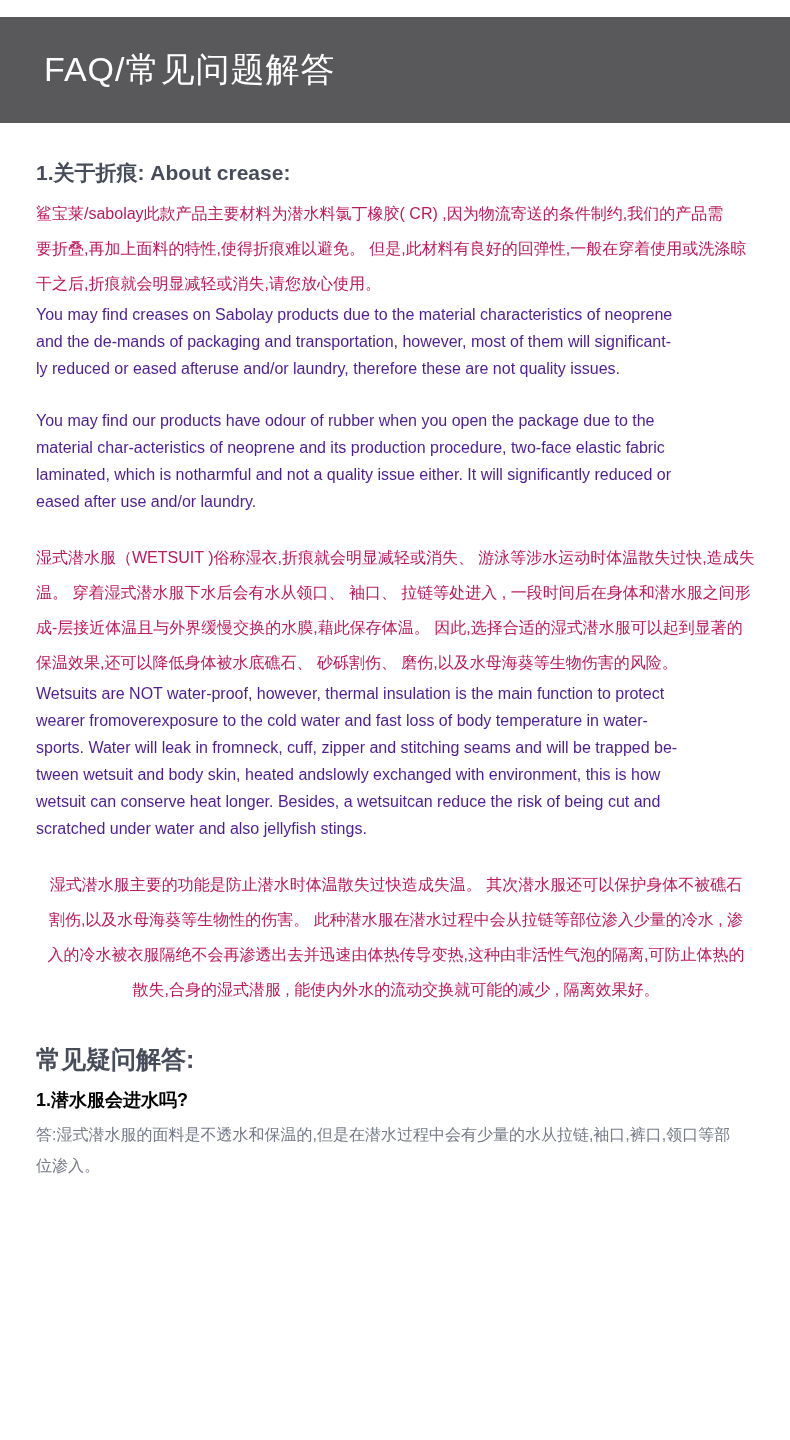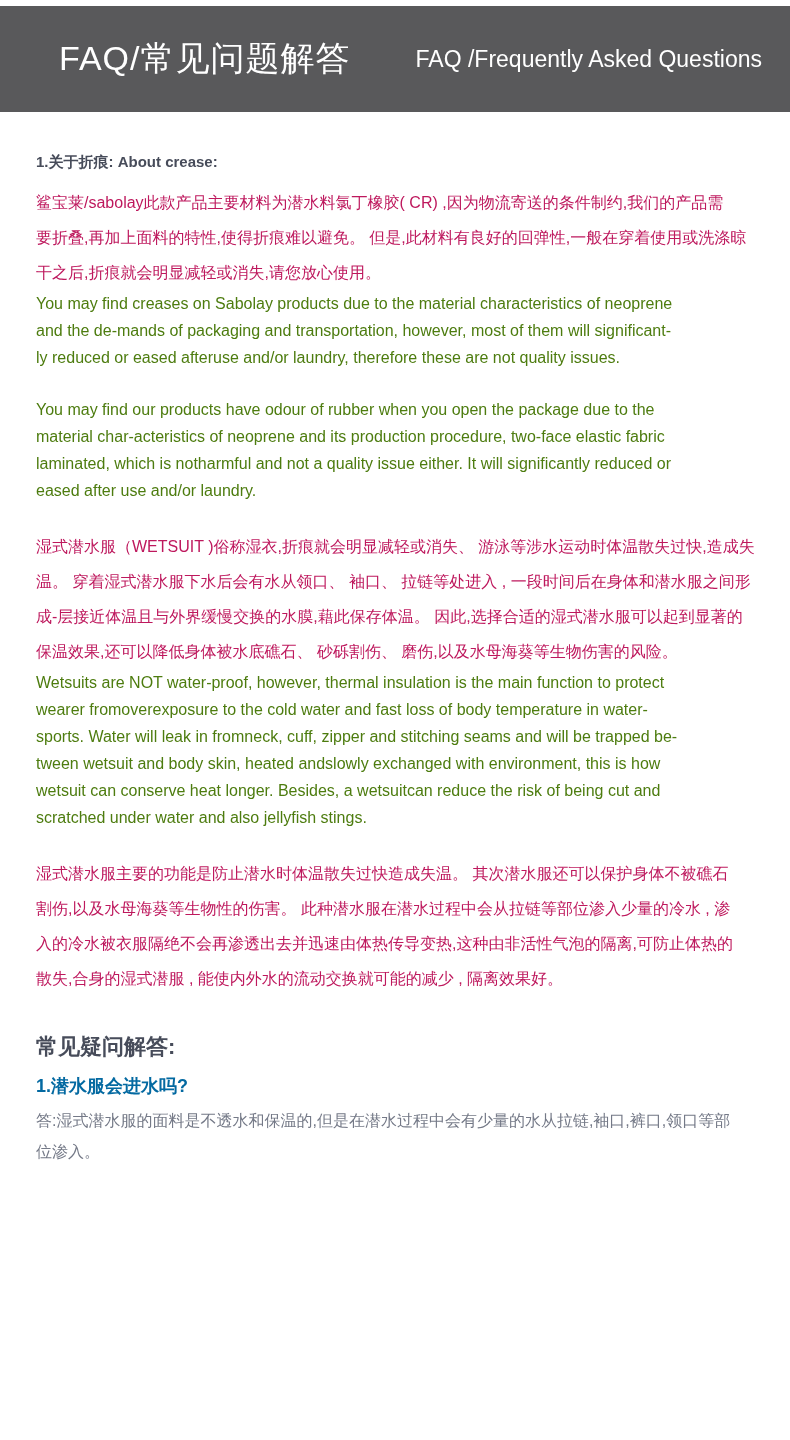--- a/index.html
+++ b/index.html
@@ -9,27 +9,27 @@
     font-family: "Liberation Sans", "DejaVu Sans", sans-serif;
   }
   .page {
     width: 790px;
     min-height: 1440px;
     background: #ffffff;
     overflow: hidden;
   }
   
   .header-band {
-    margin-top: 6px;
+    margin-top: 17px;
     height: 106px;
     background: #59595b;
     color: #ffffff;
     display: flex;
     align-items: center;
-    padding: 0 28px 0 59px;
+    padding: 0 28px 0 44px;
     box-sizing: border-box;
   }
   .header-title-cn {
     font-size: 34px;
     font-weight: 500;
     letter-spacing: 1px;
     white-space: nowrap;
   }
   .header-title-en {
     font-size: 23px;
@@ -39,68 +39,67 @@
     white-space: nowrap;
   }
   
   .content {
     box-sizing: border-box;
     width: 790px;
     padding: 36px 34px 46px 36px;
   }
   .sec { margin-bottom: 25px; }
   .sec-heading {
-    font-size: 15px;
+    font-size: 21px;
     font-weight: bold;
     color: #474c5a;
     margin: 0 0 9px 0;
     line-height: 28px;
   }
   .txt-cn {
     font-size: 16px;
     color: #be185d;
     line-height: 35px;
     white-space: pre-line;
   }
   .txt-en {
     font-size: 16px;
-    color: #4d7c0f;
+    color: #4c1d95;
     line-height: 27px;
     white-space: pre-line;
   }
   .para { margin-top: 28px; }
-  .para-tight { margin-top: 16px; }
+  .para-tight { margin-top: 16px; text-align: center; }
   .faq-block { margin-top: 36px; }
   .faq-heading {
-    font-size: 22px;
+    font-size: 25px;
     font-weight: bold;
     color: #474c5a;
     margin: 0 0 10px 0;
   }
   .faq-q {
     font-size: 18px;
     font-weight: bold;
-    color: #0369a1;
+    color: #000000;
     margin: 12px 0 7px 0;
   }
   .faq-a {
     font-size: 16px;
     color: #747987;
     line-height: 31px;
     white-space: pre-line;
   }
 </style>
 </head>
 <body>
 
 <div class="page">
 
   <div class="header-band">
     <span class="header-title-cn">FAQ/常见问题解答</span>
-    <span class="header-title-en">FAQ /Frequently Asked Questions</span>
   </div>
 
   <div class="content">
 
     <div class="sec">
       <div class="sec-heading">1.关于折痕: About crease:</div>
       <div class="txt-cn">鲨宝莱/sabolay此款产品主要材料为潜水料氯丁橡胶( CR) ,因为物流寄送的条件制约,我们的产品需
 要折叠,再加上面料的特性,使得折痕难以避免。 但是,此材料有良好的回弹性,一般在穿着使用或洗涤晾
 干之后,折痕就会明显减轻或消失,请您放心使用。</div>
       <div class="txt-en">You may find creases on Sabolay products due to the material characteristics of neoprene

